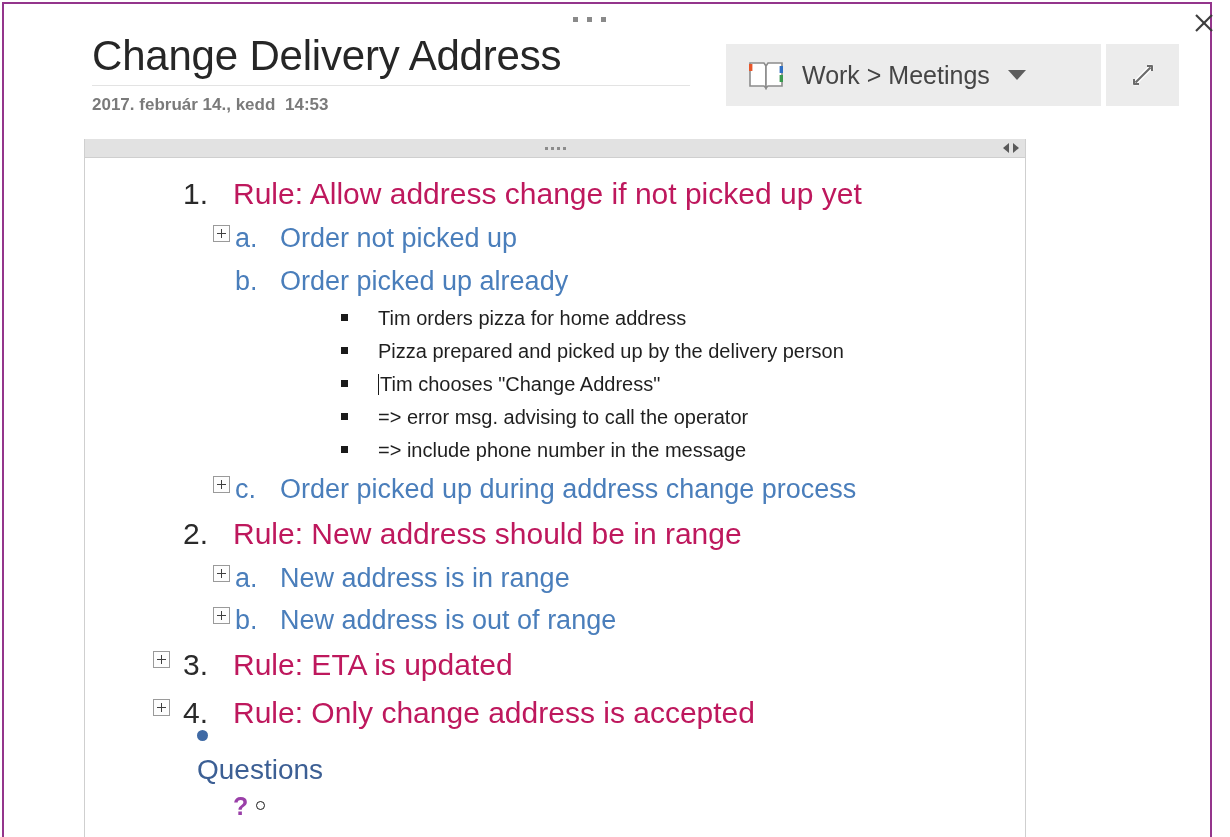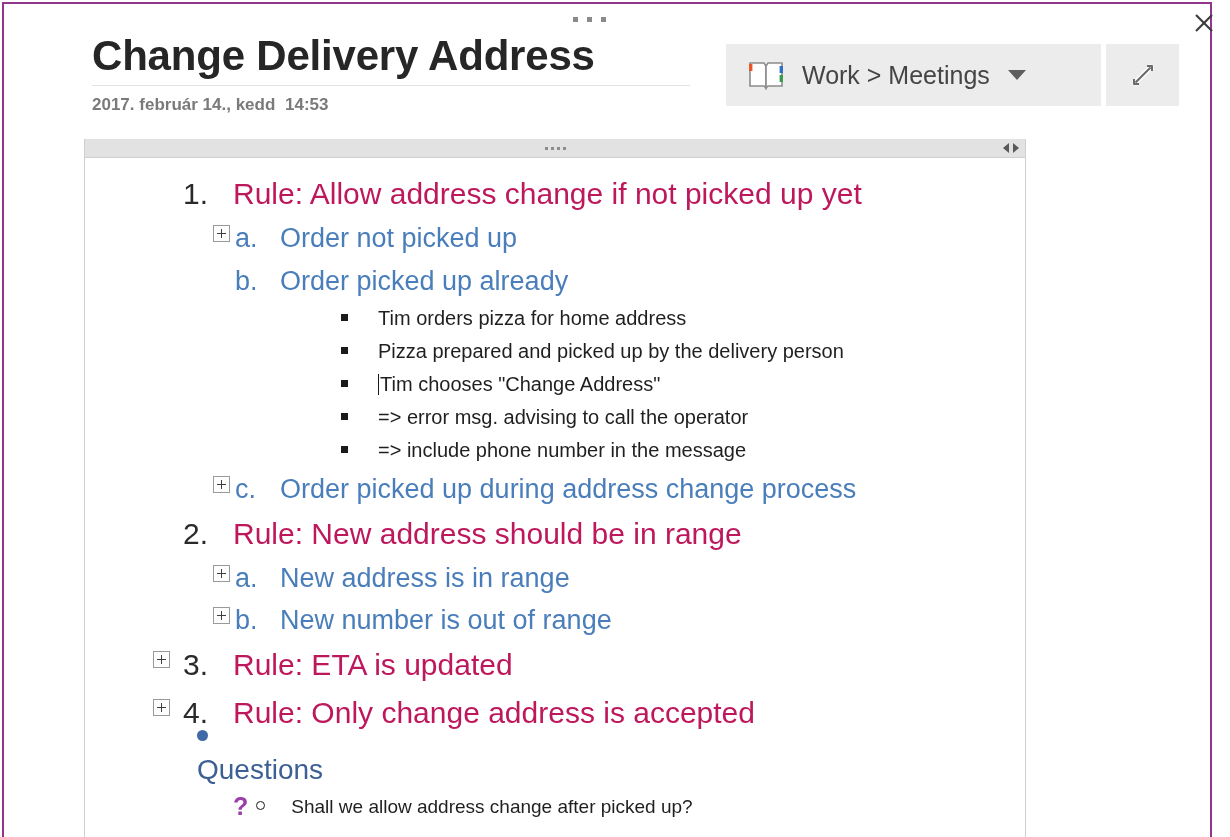--- a/index.html
+++ b/index.html
@@ -67,21 +67,21 @@
 
   
   .note-header {
     position: absolute;
     left: 92px;
     top: 32px;
     width: 600px;
   }
   .note-title {
     font-size: 42px;
-    font-weight: 700;
+    font-weight: 400;
     color: #262626;
     letter-spacing: -0.2px;
     line-height: 1.12;
     white-space: nowrap;
   }
   .title-rule {
     margin-top: 6px;
     width: 598px;
     height: 1px;
     background: #e3e3e3;
@@ -457,37 +457,36 @@
           <span class="label">Rule: New address should be in range</span>
         </div>
         <div class="row lvl2">
           <span class="expander"></span>
           <span class="marker">a.</span>
           <span class="label">New address is in range</span>
         </div>
         <div class="row lvl2">
           <span class="expander"></span>
           <span class="marker">b.</span>
-          <span class="label">New number is out of range</span>
+          <span class="label">New address is out of range</span>
         </div>
         <div class="row lvl1">
           <span class="expander"></span>
           <span class="marker">3.</span>
           <span class="label">Rule: ETA is updated</span>
         </div>
         <div class="row lvl1">
           <span class="expander"></span>
           <span class="marker">4.</span>
           <span class="label">Rule: Only change address is accepted</span>
         </div>
         <div class="row lvl-q">
           <span class="dot-bullet"></span>
           <span>Questions</span>
         </div>
         <div class="row lvl-q2">
           <span class="q-tag">?</span>
           <span class="circle-bullet"></span>
-          <span>Shall we allow address change after picked up?</span>
         </div>
       </div>
   </div>
 
 </div>
 
 </body></html>

